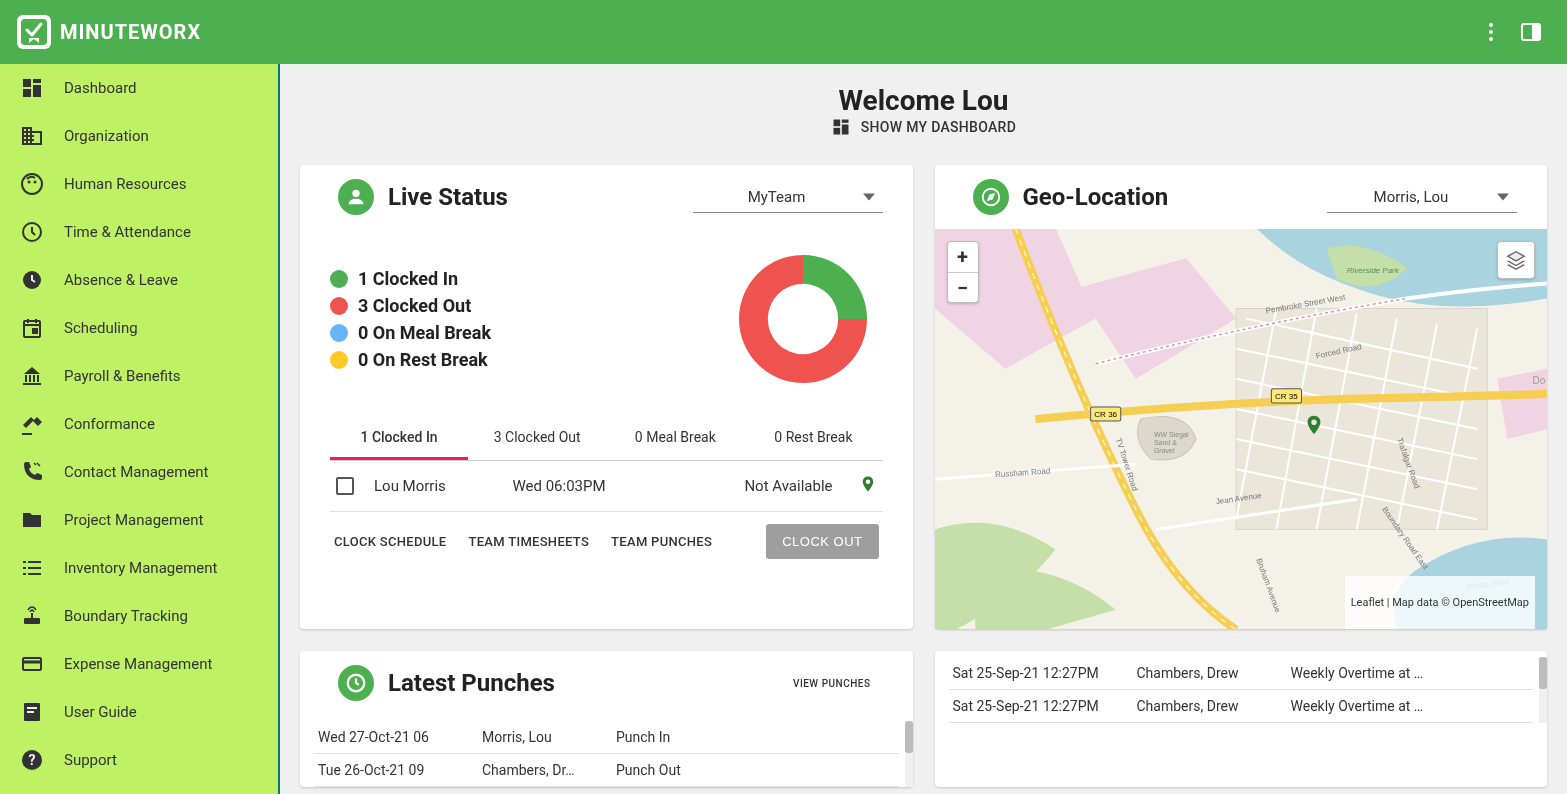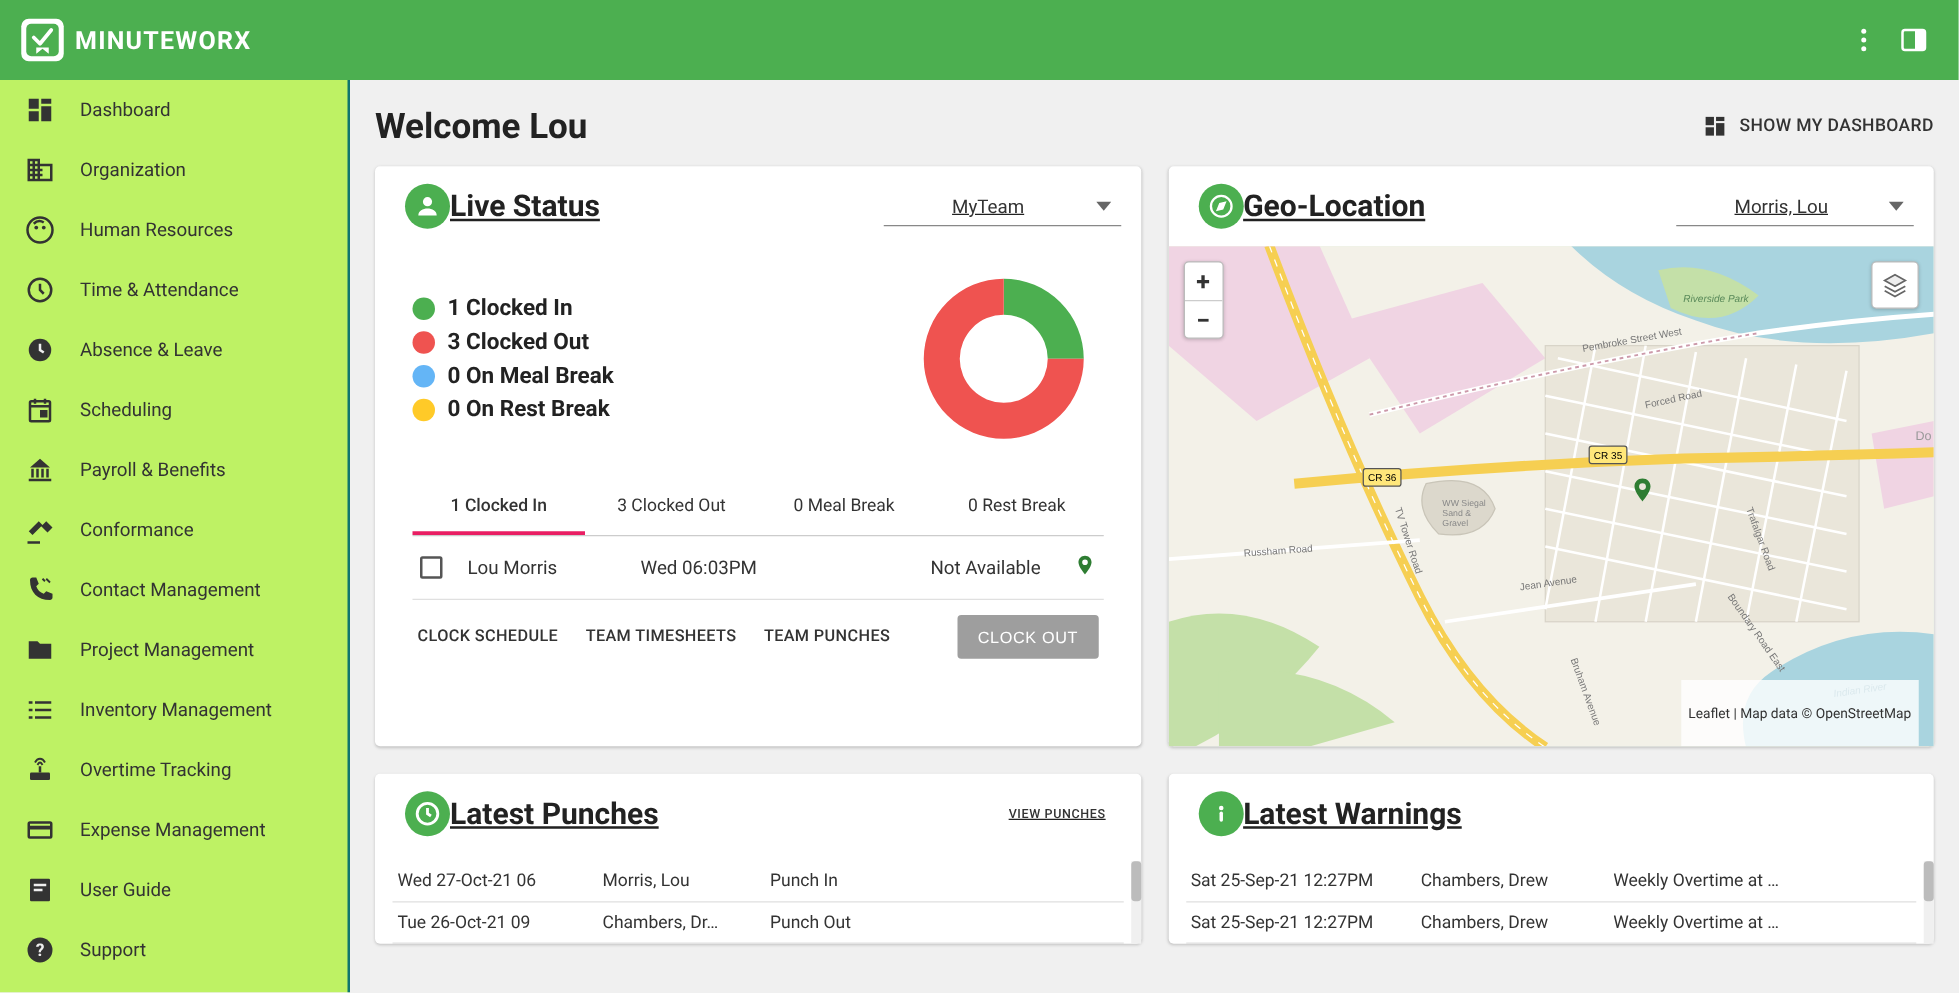--- a/index.html
+++ b/index.html
@@ -12,28 +12,28 @@
   .topbar-spacer { flex: 1; }
   .topbar-icon { width: 40px; height: 40px; display: flex; align-items: center; justify-content: center; cursor: pointer; border-radius: 50%; }
   
   .body-wrap { display: flex; height: calc(100vh - 64px); }
   
   .sidebar { width: 280px; background: #bef264; border-right: 2px solid #0f766e; overflow-y: auto; }
   .nav-item { display: flex; align-items: center; height: 48px; padding: 0 20px; gap: 20px; cursor: pointer; color: #333; font-size: 15px; }
   .nav-icon { width: 24px; height: 24px; flex: 0 0 24px; color: #333; }
   
   .main { flex: 1; overflow-y: auto; padding: 20px; }
-  .page-head { display: flex; align-items: center; margin-bottom: 16px; }
+  .page-head { display: flex; align-items: center; margin-bottom: 28px; flex-direction: column; }
   .welcome { font-size: 28px; font-weight: 700; color: #222; }
   .head-spacer { flex: 1; }
   .show-dash { display: flex; align-items: center; gap: 10px; font-size: 14px; letter-spacing: 0.3px; color: #333; cursor: pointer; font-weight: 500; }
   
   .grid { display: grid; grid-template-columns: 1fr 1fr; gap: 22px; }
   .card { background: #fff; border-radius: 4px; box-shadow: 0 1px 3px rgba(0,0,0,0.12), 0 1px 2px rgba(0,0,0,0.08); display: flex; flex-direction: column; }
-  .card-head { display: flex; align-items: center; height: 64px; padding: 0 24px; gap: 0; text-decoration: underline; }
+  .card-head { display: flex; align-items: center; height: 64px; padding: 0 38px; gap: 14px; }
   .card-icon { width: 36px; height: 36px; border-radius: 50%; background: #4caf50; display: flex; align-items: center; justify-content: center; color: #fff; flex: 0 0 36px; }
   .card-title { font-size: 24px; font-weight: 700; color: #222; }
   .card-head-spacer { flex: 1; }
   .card-select { min-width: 190px; border: none; border-bottom: 1px solid #888; background: transparent; font-size: 15px; padding: 6px 24px 6px 2px; cursor: pointer; position: relative; color: #333; text-align: center; }
   .select-caret { margin-left: -20px; pointer-events: none; color: #666; }
   .card-head-link { font-size: 10px; letter-spacing: 0.5px; color: #333; cursor: pointer; font-weight: 500; padding: 8px 4px; }
   
   .live-body { padding: 10px 30px 0; }
   .live-top { display: flex; align-items: center; gap: 24px; margin-bottom: 18px; }
   .legend { flex: 1; }
@@ -201,21 +201,21 @@
             <rect x="8" y="17" width="13" height="2"></rect>
           </svg></span>
         <span>Inventory Management</span>
       </div>
     <div class="nav-item">
         <span class="nav-icon"><svg viewBox="0 0 24 24" fill="currentColor">
             <path d="M8 6c1-2 3-3 4-3s3 1 4 3M10 8c.5-1 1.5-2 2-2s1.5 1 2 2" fill="none" stroke="currentColor" stroke-width="1.5"></path>
             <rect x="11" y="9" width="2" height="5"></rect>
             <rect x="4" y="14" width="16" height="6" rx="1"></rect>
           </svg></span>
-        <span>Overtime Tracking</span>
+        <span>Boundary Tracking</span>
       </div>
     <div class="nav-item">
         <span class="nav-icon"><svg viewBox="0 0 24 24" fill="none" stroke="currentColor" stroke-width="2">
             <rect x="3" y="6" width="18" height="12" rx="1"></rect>
             <path d="M3 10h18" stroke-width="3"></path>
           </svg></span>
         <span>Expense Management</span>
       </div>
     <div class="nav-item">
         <span class="nav-icon"><svg viewBox="0 0 24 24" fill="currentColor">
@@ -440,30 +440,20 @@
               <div class="c-name">Chambers, Dr…</div>
               <div class="c-event">Punch Out</div>
             </div>
           <div class="list-scrollbar">
               <div class="list-thumb"></div>
             </div>
         </div>
       </div>
 
       <div class="card">
-        <div class="card-head">
-          <div class="card-icon">
-              <svg width="22" height="22" viewBox="0 0 24 24" fill="#fff">
-                <circle cx="12" cy="7" r="2"></circle>
-                <rect x="10.5" y="10" width="3" height="9" rx="1.5"></rect>
-              </svg>
-            </div>
-          <div class="card-title">Latest Warnings</div>
-          <div class="card-head-spacer"></div>
-        </div>
         <div class="list">
           <div class="list-row">
               <div class="c-date" style="width:170px">Sat 25-Sep-21 12:27PM</div>
               <div class="c-name" style="width:140px">Chambers, Drew</div>
               <div class="c-warn">Weekly Overtime at …</div>
             </div>
           <div class="list-row">
               <div class="c-date" style="width:170px">Sat 25-Sep-21 12:27PM</div>
               <div class="c-name" style="width:140px">Chambers, Drew</div>
               <div class="c-warn">Weekly Overtime at …</div>

